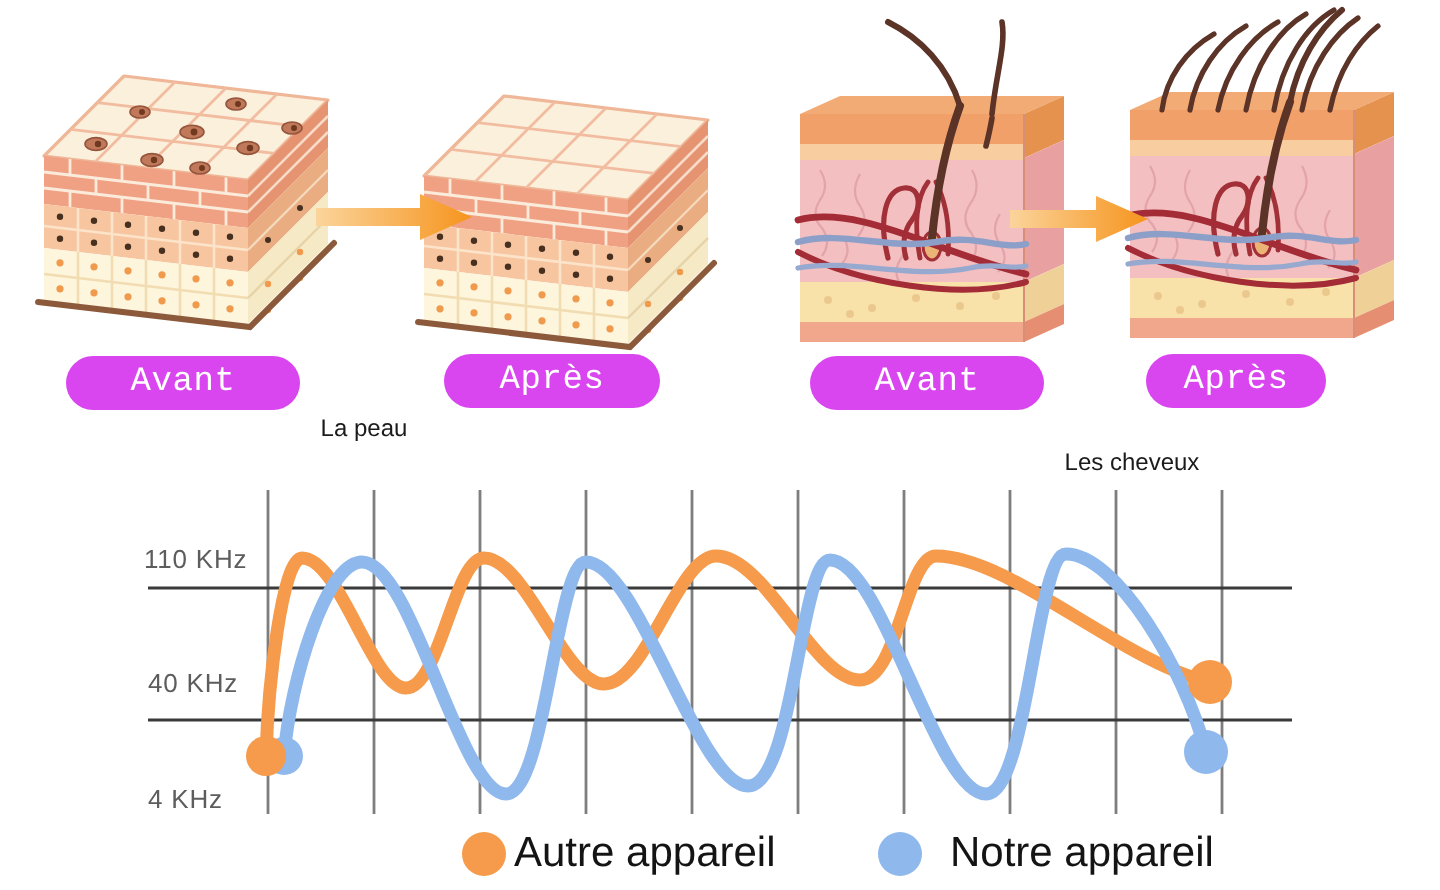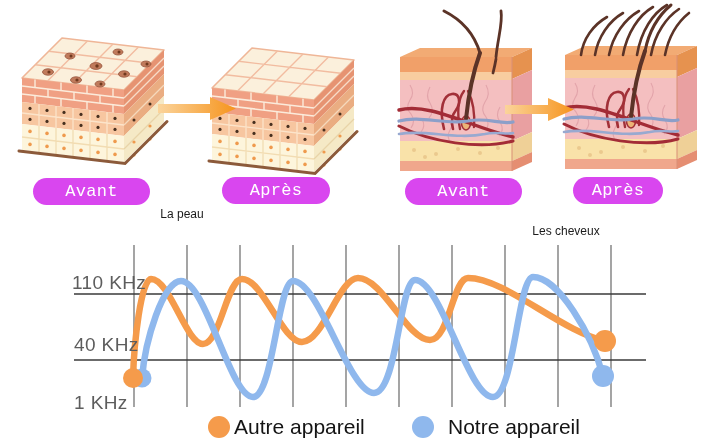--- a/index.html
+++ b/index.html
@@ -11,21 +11,21 @@
   .abs{position:absolute;}
   .badge{
     position:absolute;background:#d946ef;color:#fff;border-radius:14px;
     display:flex;align-items:center;justify-content:center;
     font-size:17px;letter-spacing:.3px;font-family:Liberation Mono, monospace;
   }
   .caption{
     position:absolute;color:#1b1b1b;font-size:12px;text-align:center;width:160px;
   }
   .tick{
-    position:absolute;color:#5d5d5d;font-size:19px;letter-spacing:.4px;white-space:nowrap;
+    position:absolute;color:#5d5d5d;font-size:13px;letter-spacing:.4px;white-space:nowrap;
   }
   .legend-item{
     position:absolute;display:flex;align-items:center;height:23px;
     color:#141414;font-size:21px;white-space:nowrap;
   }
   .legend-dot{width:22px;height:22px;border-radius:50%;flex:0 0 auto;}
 </style>
 </head>
 <body>
 
@@ -242,22 +242,22 @@
            C514 162 518 42 533 42 C558 42 592 99 603 141" fill="none" stroke="#8FB8ED" stroke-width="6.5" stroke-linecap="round" style="stroke: rgb(143, 184, 237);"></path>
 
   <circle cx="142" cy="143" r="9.5" fill="#8FB8ED" style="fill: rgb(143, 184, 237);"></circle>
   <circle cx="603" cy="141" r="11" fill="#8FB8ED" style="fill: rgb(143, 184, 237);"></circle>
   <circle cx="133" cy="143" r="10" fill="#F59B4B" style="fill: rgb(245, 155, 75);"></circle>
   <circle cx="605" cy="106" r="11" fill="#F59B4B" style="fill: rgb(245, 155, 75);"></circle>
 </svg>
 
 <div class="tick" style="left:72px;top:272px;">110 KHz</div>
 <div class="tick" style="left:74px;top:334px;">40 KHz</div>
-<div class="tick" style="left:74px;top:392px;">1 KHz</div>
-
-<div class="legend-item" style="left:208px;top:415px;">
+<div class="tick" style="left:74px;top:392px;">4 KHz</div>
+
+<div class="legend-item" style="left:231px;top:415px;">
   <span class="legend-dot" style="margin-right:4px;background:#F59B4B;"></span>
   <span>Autre appareil</span>
 </div>
-<div class="legend-item" style="left:412px;top:415px;align-items:center;">
+<div class="legend-item" style="left:439px;top:415px;align-items:center;">
   <span class="legend-dot" style="margin-right:14px;background:#8FB8ED;"></span>
   <span>Notre appareil</span>
 </div>
 
 </body></html>

